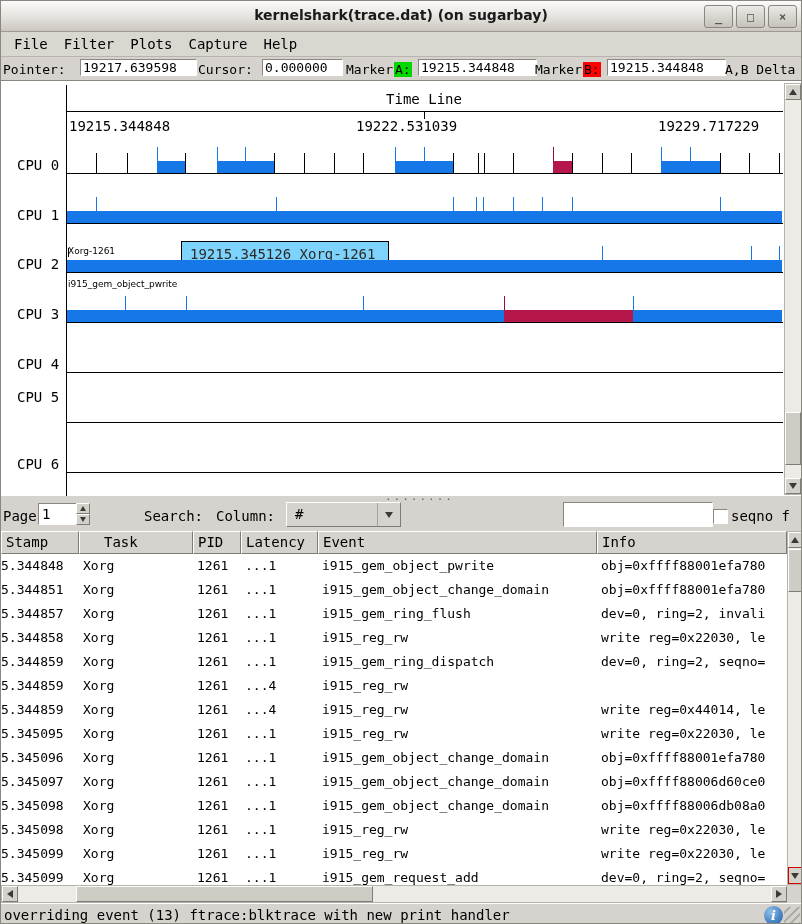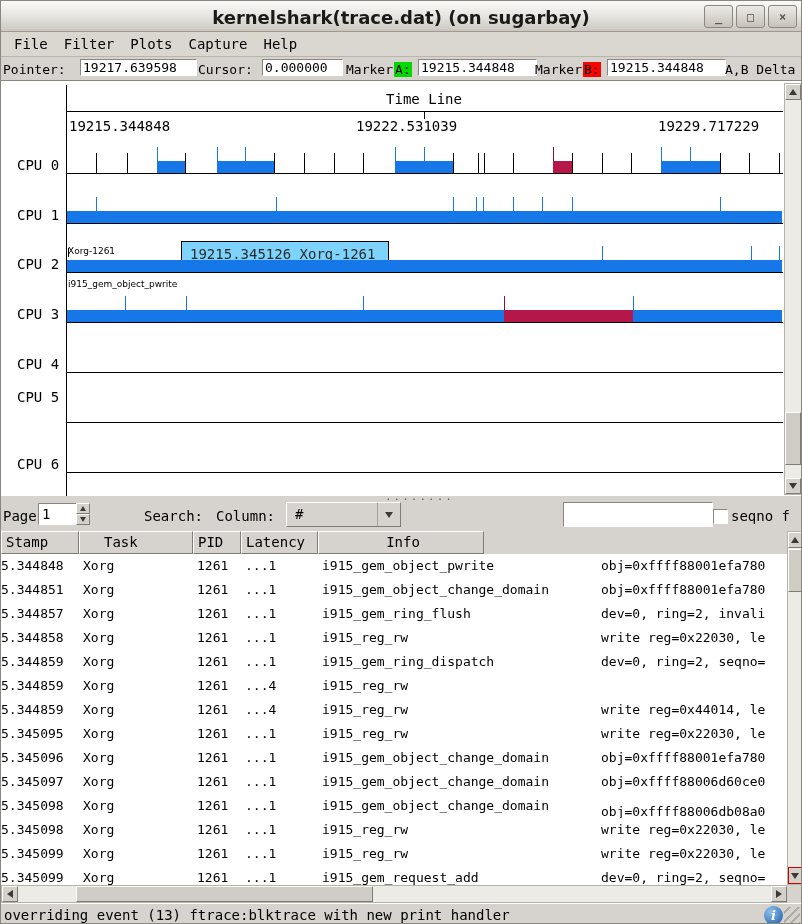--- a/index.html
+++ b/index.html
@@ -3,21 +3,21 @@
 <meta charset="utf-8">
 <style>
   html,body{margin:0;padding:0;background:#555;}
   .app{position:relative;width:802px;height:924px;background:#d6d3ce;
        font-family:"DejaVu Sans Mono",monospace;color:#000;overflow:hidden;
        border:1px solid #8a8781;box-sizing:border-box;}
   
   .titlebar{position:absolute;left:0;top:0;width:100%;height:30px;
     background:linear-gradient(#fbfbfa,#e4e2dd 55%,#cbc7c0);border-bottom:1px solid #9e9a93;}
   .title-text{position:absolute;left:0;right:0;top:6px;text-align:center;
-    font-family:"DejaVu Sans",sans-serif;font-weight:bold;font-size:18px;color:#1a1a1a;}
+    font-family:"DejaVu Sans",sans-serif;font-weight:bold;font-size:14px;color:#1a1a1a;}
   .winbtns{position:absolute;right:4px;top:4px;display:flex;gap:3px;}
   .winbtn{width:27px;height:21px;border:1px solid #8a8781;border-radius:3px;
     background:linear-gradient(#eceae6,#c6c2bb);color:#5a5751;font-size:12px;
     display:flex;align-items:center;justify-content:center;font-weight:bold;}
   
   .menubar{position:absolute;left:0;top:31px;width:100%;height:25px;background:#dad7d1;
     border-bottom:1px solid #b9b5ae;display:flex;align-items:center;padding-left:13px;gap:16px;
     font-size:14px;box-sizing:border-box;}
   .menu-item{white-space:pre;}
   
@@ -241,21 +241,22 @@
     <input class="search-entry" type="text" value="" style="">
     <div class="checkbox"></div>
     <span class="lab" style="left:730px">seqno f</span>
   </div>
 
   <div class="thead" id="thead">
       <div class="th" style="width: 78px;">Stamp</div>
       <div class="th" style="width: 114px; padding-left: 24px;">Task</div>
       <div class="th" style="width: 48px;">PID</div>
       <div class="th" style="width: 77px;">Latency</div>
-      <div class="th" style="width: 166px; text-align: center;">Info</div>
+      <div class="th" style="width: 279px;">Event</div>
+      <div class="th" style="width: 190px;">Info</div>
     </div>
   <div class="tbody" id="tbody">
       <div class="trow">
         <div class="td c0" style="width: 78px;">5.344848</div>
         <div class="td c1" style="width: 114px;">Xorg</div>
         <div class="td c2" style="width: 48px;">1261</div>
         <div class="td c3" style="width: 77px;">...1</div>
         <div class="td c4" style="width: 279px;">i915_gem_object_pwrite</div>
         <div class="td c5" style="width: 190px;">obj=0xffff88001efa780</div>
       </div>
@@ -329,21 +330,21 @@
         <div class="td c3" style="width: 77px;">...1</div>
         <div class="td c4" style="width: 279px;">i915_gem_object_change_domain</div>
         <div class="td c5" style="width: 190px;">obj=0xffff88006d60ce0</div>
       </div>
       <div class="trow">
         <div class="td c0" style="width: 78px;">5.345098</div>
         <div class="td c1" style="width: 114px;">Xorg</div>
         <div class="td c2" style="width: 48px;">1261</div>
         <div class="td c3" style="width: 77px;">...1</div>
         <div class="td c4" style="width: 279px;">i915_gem_object_change_domain</div>
-        <div class="td c5" style="width: 190px; margin-top: 6px;">obj=0xffff88006db08a0</div>
+        <div class="td c5" style="width: 190px;">obj=0xffff88006db08a0</div>
       </div>
       <div class="trow">
         <div class="td c0" style="width: 78px;">5.345098</div>
         <div class="td c1" style="width: 114px;">Xorg</div>
         <div class="td c2" style="width: 48px;">1261</div>
         <div class="td c3" style="width: 77px;">...1</div>
         <div class="td c4" style="width: 279px;">i915_reg_rw</div>
         <div class="td c5" style="width: 190px;">write reg=0x22030, le</div>
       </div>
       <div class="trow">

